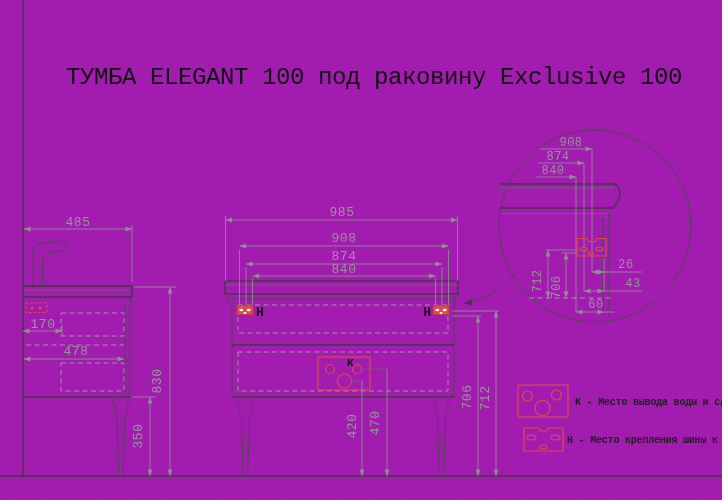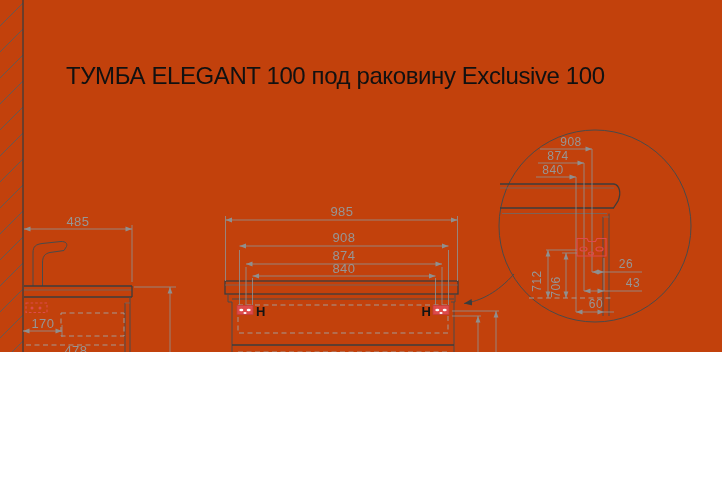--- a/index.html
+++ b/index.html
@@ -1,17 +1,17 @@
 <!DOCTYPE html>
 <html><head>
 <meta charset="utf-8">
 <style>
   html,body{margin:0;padding:0;background:#ffffff;}
-  .stage{position:relative;width:722px;height:352px;background:#c2410c;overflow:hidden;
-         font-family:Liberation Sans, sans-serif;}
+  .stage{position:relative;width:722px;height:500px;background:#a21caf;overflow:hidden;
+         font-family:Liberation Mono, monospace;}
   svg{display:block;}
   
   .o  {stroke:#3c3c3c;fill:none;stroke-width:1.3;}
   .o1 {stroke:#4a4a4a;fill:none;stroke-width:1;}
   .thin{stroke:#6b6b6b;fill:none;stroke-width:0.8;}
   .d  {stroke:#909090;fill:none;stroke-width:0.85;}
   .dash{stroke:#a3a3a3;fill:none;stroke-width:0.9;stroke-dasharray:5 3.5;}
   .red{stroke:#dd4b4b;fill:none;stroke-width:1.2;}
   .reddash{stroke:#dd4b4b;fill:none;stroke-width:1.1;stroke-dasharray:2.6 2;}
   text.dim{fill:#969696;font-size:13px;letter-spacing:0.5px;}

